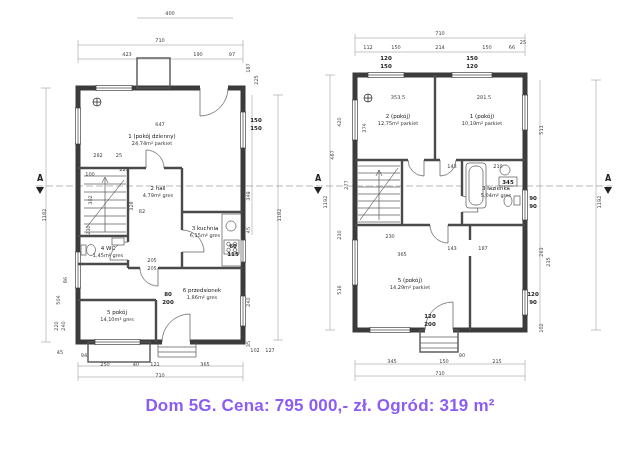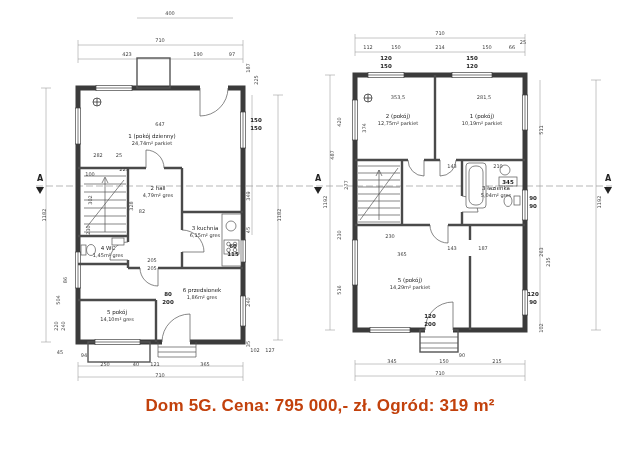--- a/index.html
+++ b/index.html
@@ -16,21 +16,21 @@
   .win{stroke:#444;stroke-width:0.7;fill:none;}
   .dim{font-size:5px;fill:#444;text-anchor:middle;}
   .dim.b{font-size:5.5px;font-weight:bold;fill:#1d1d1d;}
   .room{font-size:5.5px;fill:#222;text-anchor:middle;}
   .room.area{font-size:5px;fill:#333;}
   .amark{font-size:8px;font-weight:bold;fill:#222;text-anchor:middle;}
   .secline{stroke:#888;stroke-width:0.6;stroke-dasharray:7 3;fill:none;}
   .tri{fill:#222;stroke:none;}
   .marker{fill:none;stroke:#333;stroke-width:0.8;}
   .caption{width:640px;text-align:center;font-family:"Liberation Sans",sans-serif;
-           font-weight:bold;font-size:17px;color:#c2410c;margin-top:4px;letter-spacing:0.2px;}
+           font-weight:bold;font-size:17px;color:#8b5cf6;margin-top:4px;letter-spacing:0.2px;}
 </style>
 </head>
 <body>
 
 <div class="page">
   <svg width="640" height="392" viewBox="0 0 640 392">
 
     <path class="secline" d="M36 186 H612"></path>
     <g>
       <text class="amark" x="40" y="181">A</text>

